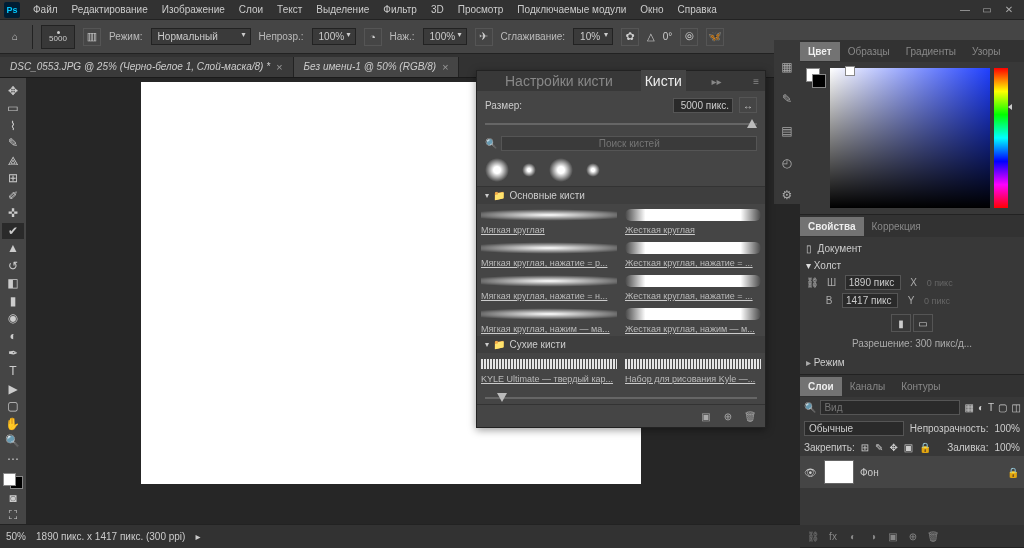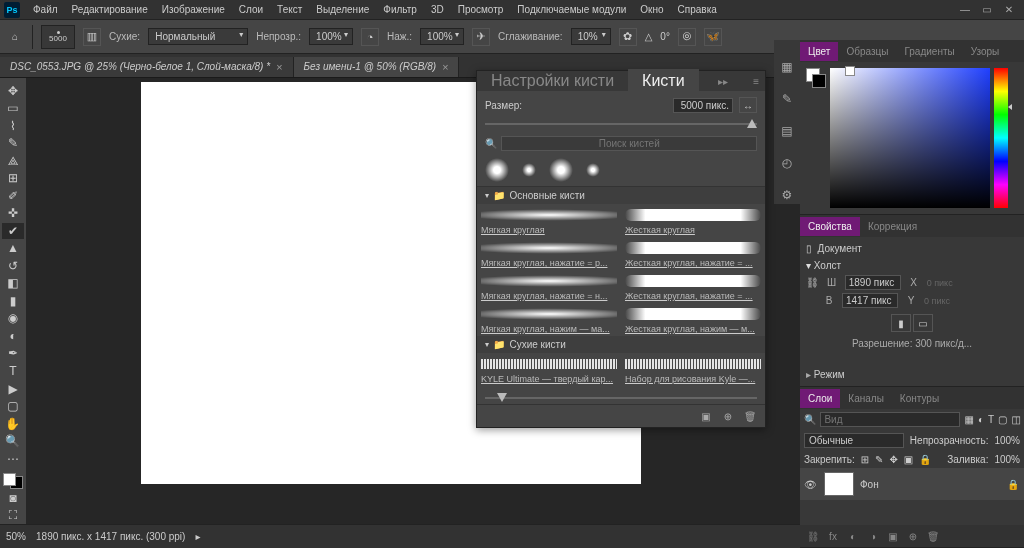--- a/index.html
+++ b/index.html
@@ -28,21 +28,21 @@
 .tool.active { background:#2a2a2a; }
 .swatch { width:20px; height:20px; position:relative; margin-top:6px; }
 .swatch .fg { position:absolute; width:13px; height:13px; background:#fff; border:1px solid #888; left:0; top:0; z-index:2; }
 .swatch .bg { position:absolute; width:13px; height:13px; background:#000; border:1px solid #888; right:0; bottom:0; }
 .rtabs { position:absolute; top:40px; right:224px; width:26px; background:#383838; display:flex; flex-direction:column; align-items:center; padding-top:18px; gap:14px; }
 .rtabs .ricon { width:18px; height:18px; color:#aaa; display:flex; align-items:center; justify-content:center; font-size:12px; }
 .rpanel { position:absolute; right:0; top:40px; width:224px; bottom:0; background:#383838; display:flex; flex-direction:column; }
 .panel-group { border-bottom:1px solid #222; }
 .panel-tabs { display:flex; background:#323232; height:22px; align-items:center; }
 .ptab { padding:4px 8px; color:#888; font-size:10px; }
-.ptab.active { color:#eee; background:#701a75; }
+.ptab.active { color:#eee; background:#737373;font-weight:bold; }
 .panel-body { padding:6px; }
 .color-picker { display:flex; gap:4px; }
 .square { width:160px; height:140px; background:linear-gradient(to bottom, transparent, #000), linear-gradient(to right, #fff, #2040ff); position:relative; }
 .square .sw { position:absolute; top:-2px; left:15px; width:10px; height:10px; border:1px solid #888; background:#fff; }
 .hue { width:14px; height:140px; background:linear-gradient(to bottom,#f00,#ff0,#0f0,#0ff,#00f,#f0f,#f00); position:relative; }
 .hue .mark { position:absolute; right:-4px; top:36px; width:0; height:0; border-top:3px solid transparent; border-bottom:3px solid transparent; border-right:4px solid #ccc; }
 .props-row { display:flex; align-items:center; gap:6px; margin:3px 0; }
 .props-row .lbl { width:14px; color:#aaa; text-align:center; }
 .props-row input { background:#2a2a2a; border:1px solid #555; color:#ccc; width:56px; padding:1px 3px; font-size:10px; }
 .props-row .dim { color:#666; font-size:9px; }
@@ -54,21 +54,21 @@
 .layer-search input { flex:1; background:#2a2a2a; border:1px solid #555; padding:1px 3px; color:#ccc; }
 .layer-row { display:flex; align-items:center; padding:4px; gap:6px; background:#454545; }
 .layer-row .eye { width:14px; color:#ccc; }
 .layer-row .thumb { width:30px; height:24px; background:#fff; border:1px solid #666; }
 .layer-row .lock { margin-left:auto; color:#aaa; }
 .layer-controls { display:flex; align-items:center; padding:3px 4px; gap:6px; font-size:9px; color:#888; }
 .layer-controls .dd { background:#2a2a2a; border:1px solid #555; padding:1px 4px; flex:1; }
 .statusbar { position:absolute; bottom:0; left:0; right:224px; height:24px; background:#323232; display:flex; align-items:center; padding:0 6px; gap:10px; border-top:1px solid #222; }
 .brushes-panel { position:absolute; left:476px; top:70px; width:290px; height:358px; background:#454545; border:1px solid #222; z-index:50; display:flex; flex-direction:column; box-shadow:0 2px 8px rgba(0,0,0,.4); }
 .bp-tabs { display:flex; background:#383838; height:20px; align-items:center; }
-.bp-tabs .t { padding:3px 14px; color:#888; font-size:16px; }
+.bp-tabs .t { padding:3px 4px; color:#888; font-size:14px;margin-left:24px; }
 .bp-tabs .t.active { color:#eee; background:#454545; }
 .bp-tabs .coll { margin-left:auto; padding:0 6px; color:#888; }
 .bp-size { display:flex; align-items:center; padding:6px 8px; gap:6px; }
 .bp-size input { background:#2a2a2a; border:1px solid #555; color:#ccc; width:60px; padding:1px 3px; text-align:right; }
 .bp-size .flip { width:18px; height:16px; border:1px solid #555; display:flex; align-items:center; justify-content:center; }
 .bp-slider { height:10px; position:relative; margin:0 8px 4px; }
 .bp-slider::before { content:""; position:absolute; left:0; right:0; top:4px; height:2px; background:#666; }
 .bp-slider .knob { position:absolute; right:0; top:0; width:0; height:0; border-left:5px solid transparent; border-right:5px solid transparent; border-bottom:9px solid #bbb; }
 .bp-search { display:flex; align-items:center; padding:3px 8px; gap:4px; }
 .bp-search .mag { color:#888; }
@@ -117,21 +117,21 @@
 </div>
 
 <div class="optbar">
   <div class="home-icon">⌂</div>
   <div style="width:1px;height:24px;background:#222"></div>
   <div class="brush-sample">
     <div class="dot"></div>
     <span style="font-size:8px">5000</span>
   </div>
   <div class="flow-icon">▥</div>
-  <span class="opt-label">Сухие:</span>
+  <span class="opt-label">Режим:</span>
   <div class="dropdown" style="width:100px"><span>Нормальный</span></div>
   <span class="opt-label">Непрозр.:</span>
   <div class="dropdown" style="width:44px"><span>100%</span></div>
   <div class="flow-icon">◔</div>
   <span class="opt-label">Наж.:</span>
   <div class="dropdown" style="width:44px"><span>100%</span></div>
   <div class="flow-icon">✈</div>
   <span class="opt-label">Сглаживание:</span>
   <div class="dropdown" style="width:40px"><span>10%</span></div>
   <div class="flow-icon">✿</div>
@@ -242,21 +242,21 @@
         <span class="lbl">В</span>
         <input value="1417 пикс" style="">
         <span class="lbl">Y</span>
         <span class="dim">0 пикс</span>
       </div>
       <div class="btn-group">
           <div class="b">▮</div>
           <div class="b">▭</div>
         </div>
       <div style="text-align:center;color:#aaa">Разрешение: 300 пикс/д...</div>
-      <div style="color:#aaa;margin-top:20px">▸ <span>Режим</span></div>
+      <div style="color:#aaa;margin-top:8px">▸ <span>Режим</span></div>
     </div>
   </div>
 
   <div class="panel-group" style="flex:1;display:flex;flex-direction:column">
     <div class="panel-tabs" id="layers-tabs">
         <div class="ptab active">Слои</div>
         <div class="ptab">Каналы</div>
         <div class="ptab">Контуры</div>
       </div>
     <div class="layer-search">

